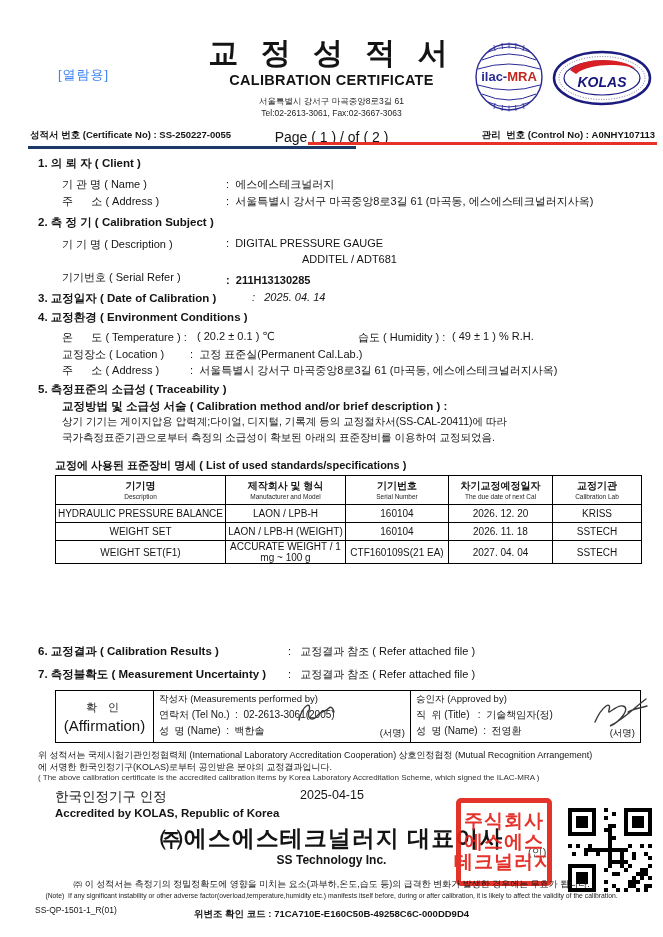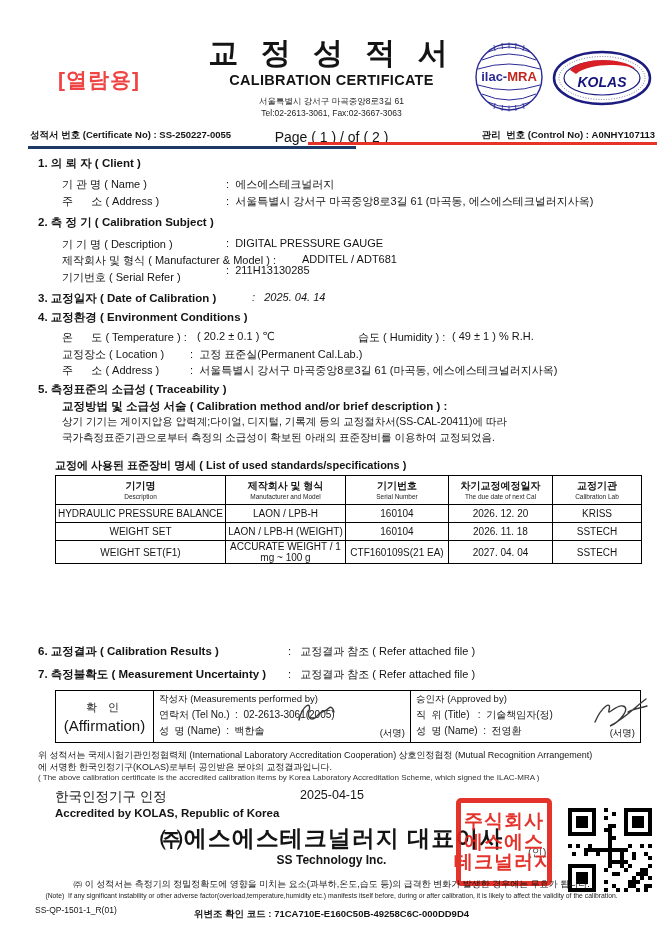--- a/index.html
+++ b/index.html
@@ -4,21 +4,21 @@
 <style>
   html,body{margin:0;padding:0;background:#e8e8e8;}
   .page{position:relative;width:663px;height:937px;background:#ffffff;
         font-family:"Liberation Sans","DejaVu Sans",sans-serif;color:#141414;
         overflow:hidden;margin:0 auto;}
   .abs{position:absolute;}
   .pre{white-space:pre;}
   .center{left:0;width:663px;text-align:center;}
 
   
-  .view-label{left:58px;top:66px;font-size:21px;font-weight:700;color:#ef4444;letter-spacing:1px;}
+  .view-label{left:58px;top:66px;font-size:13px;font-weight:400;color:#3b82f6;letter-spacing:1px;}
   .title-ko{top:33px;font-size:30px;font-weight:600;letter-spacing:7px;}
   .title-en{top:72px;font-size:14.5px;font-weight:bold;letter-spacing:.3px;}
   .addr1{top:96px;font-size:8.5px;color:#222;}
   .addr2{top:108px;font-size:8.5px;color:#222;}
   .cert-no{left:30px;top:129px;font-size:9.5px;font-weight:bold;}
   .page-no{top:129px;font-size:14px;}
   .control-no{right:8px;top:129px;font-size:9.5px;font-weight:bold;}
   .line-navy{left:28px;top:146px;width:328px;height:3px;background:#1d3a66;}
   .line-red{left:308px;top:142px;width:349px;height:3px;background:#e63227;}
   .logo-ilac{left:472px;top:42px;}
@@ -123,24 +123,23 @@
 
   <div class="abs h pre" style="left:38px;top:156px;">1. 의 뢰 자 ( Client )</div>
   <div class="abs row-lb pre" style="left:62px;top:177px;">기 관 명 ( Name )</div>
   <div class="abs row-val pre" style="left:226px;top:177px;">:  에스에스테크널러지</div>
   <div class="abs row-lb pre" style="left:62px;top:194px;">주      소 ( Address )</div>
   <div class="abs row-val pre" style="left:226px;top:194px;">:  서울특별시 강서구 마곡중앙8로3길 61 (마곡동, 에스에스테크널러지사옥)</div>
 
   <div class="abs h pre" style="left:38px;top:215px;">2. 측 정 기 ( Calibration Subject )</div>
   <div class="abs row-lb pre" style="left:62px;top:237px;">기 기 명 ( Description )</div>
   <div class="abs row-val pre" style="left:226px;top:237px;">:  DIGITAL PRESSURE GAUGE</div>
-  <div class="abs row-lb pre" style="left:62px;top:253px;">제작회사 및 형식 ( Manufacturer &amp; Model ) :</div>
   <div class="abs row-val pre" style="left:302px;top:253px;">ADDITEL / ADT681</div>
   <div class="abs row-lb pre" style="left:62px;top:270px;">기기번호 ( Serial Refer )</div>
-  <div class="abs row-val pre" style="left:226px;top:264px;">:  211H13130285</div>
+  <div class="abs row-val pre" style="left:226px;top:274px;font-weight:bold;">:  211H13130285</div>
 
   <div class="abs h pre" style="left:38px;top:291px;">3. 교정일자 ( Date of Calibration )</div>
   <div class="abs row-val pre" style="left:252px;top:291px;font-style:italic;">:   2025. 04. 14</div>
 
   <div class="abs h pre" style="left:38px;top:310px;">4. 교정환경 ( Environment Conditions )</div>
   <div class="abs row-lb pre" style="left:62px;top:330px;">온      도 ( Temperature ) :</div>
   <div class="abs row-val pre" style="left:197px;top:330px;">( 20.2 ± 0.1 ) ℃</div>
   <div class="abs row-lb pre" style="left:358px;top:330px;">습도 ( Humidity ) :</div>
   <div class="abs row-val pre" style="left:452px;top:330px;">( 49 ± 1 ) % R.H.</div>
   <div class="abs row-lb pre" style="left:62px;top:347px;">교정장소 ( Location )</div>

